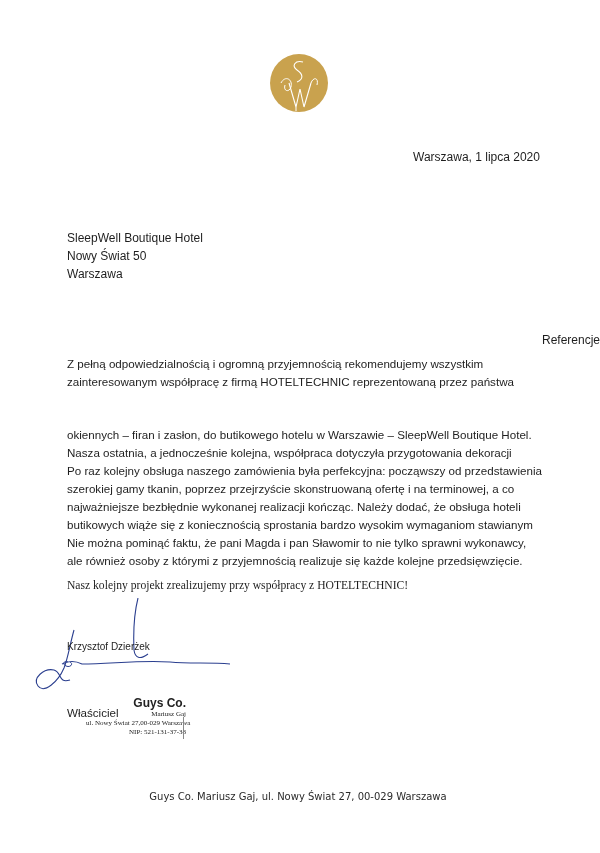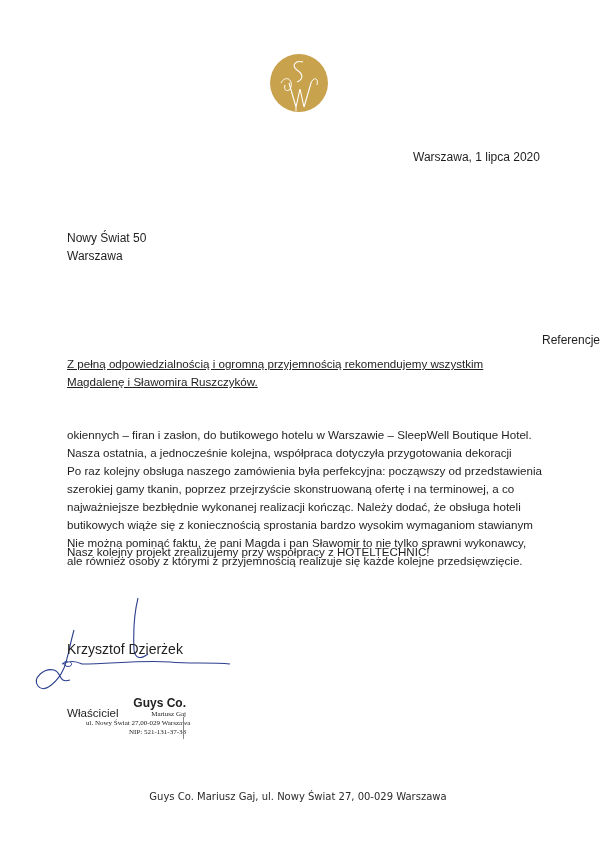--- a/index.html
+++ b/index.html
@@ -46,28 +46,28 @@
       font-size: 12px;
     }
     .body-text {
       position: absolute;
       left: 67px;
       width: 520px;
       font-size: 11.6px;
       line-height: 18px;
     }
     .body-text .line { white-space: nowrap; display: block; }
-    .p1 { top: 355px; text-decoration: underline; }
+    .p1 { top: 355px; }
     .p2 { top: 426px; }
-    .p3 { top: 543px; }
+    .p3 { top: 577px; font-family: Liberation Serif, serif; }
     .sig-name {
       position: absolute;
       left: 67px;
       top: 641px;
-      font-size: 14px;
+      font-size: 10px;
     }
     .sig-role {
       position: absolute;
       left: 67px;
       top: 706px;
       font-size: 11.6px;
     }
     .signature {
       position: absolute;
       left: 30px;
@@ -124,29 +124,30 @@
     <path d="M12 30 C16 22 24 26 22 34 C20 40 14 38 16 32" fill="none" stroke="#fff" stroke-width="1"></path>
     <path d="M20 30 L27 54 L31 36 L35 54 L42 30" fill="none" stroke="#fff" stroke-width="1.1"></path>
     <path d="M42 30 C44 24 50 24 48 32" fill="none" stroke="#fff" stroke-width="1"></path>
     <path d="M27 54 L27 58" fill="none" stroke="#fff" stroke-width="1"></path>
   </svg>
 </div>
 
 <div class="date">Warszawa, 1 lipca 2020</div>
 
 <div class="recipient">
+  <div>SleepWell Boutique Hotel</div>
   <div>Nowy Świat 50</div>
   <div>Warszawa</div>
 </div>
 
 <div class="title">Referencje</div>
 
 <div class="body-text p1">
   <span class="line">Z pełną odpowiedzialnością i ogromną przyjemnością rekomendujemy wszystkim</span>
-  <span class="line">Magdalenę i Sławomira Ruszczyków.</span>
+  <span class="line">zainteresowanym współpracę z firmą HOTELTECHNIC reprezentowaną przez państwa</span>
 </div>
 
 <div class="body-text p2">
   <span class="line">okiennych – firan i zasłon, do butikowego hotelu w Warszawie – SleepWell Boutique Hotel.</span>
   <span class="line">Nasza ostatnia, a jednocześnie kolejna, współpraca dotyczyła przygotowania dekoracji</span>
   <span class="line">Po raz kolejny obsługa naszego zamówienia była perfekcyjna: począwszy od przedstawienia</span>
   <span class="line">szerokiej gamy tkanin, poprzez przejrzyście skonstruowaną ofertę i na terminowej, a co</span>
   <span class="line">najważniejsze bezbłędnie wykonanej realizacji kończąc. Należy dodać, że obsługa hoteli</span>
   <span class="line">butikowych wiąże się z koniecznością sprostania bardzo wysokim wymaganiom stawianym</span>
   <span class="line">Nie można pominąć faktu, że pani Magda i pan Sławomir to nie tylko sprawni wykonawcy,</span>

